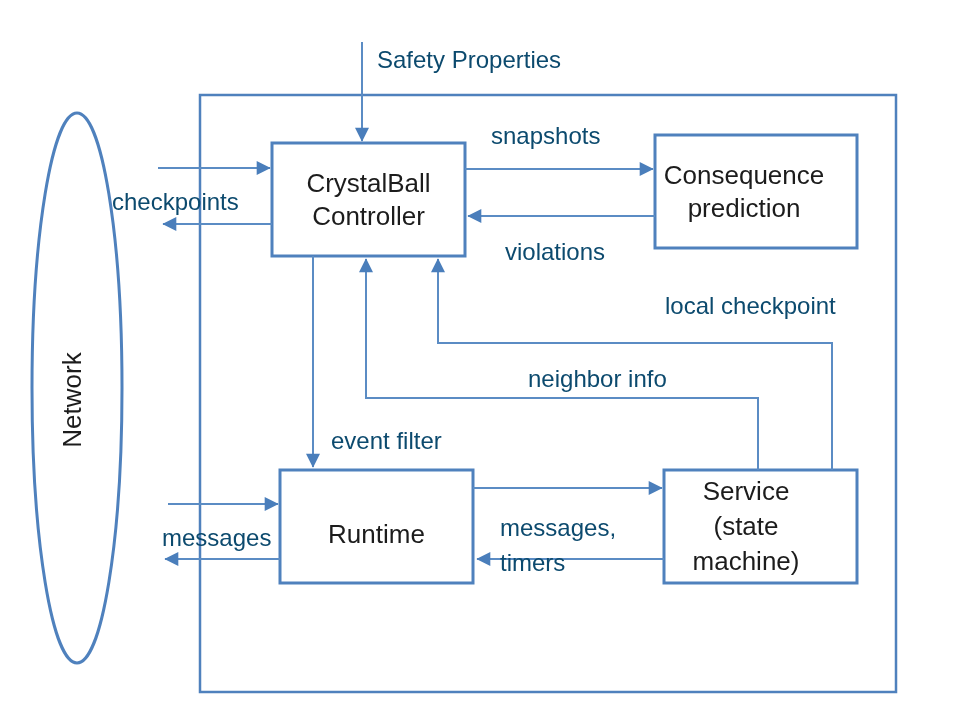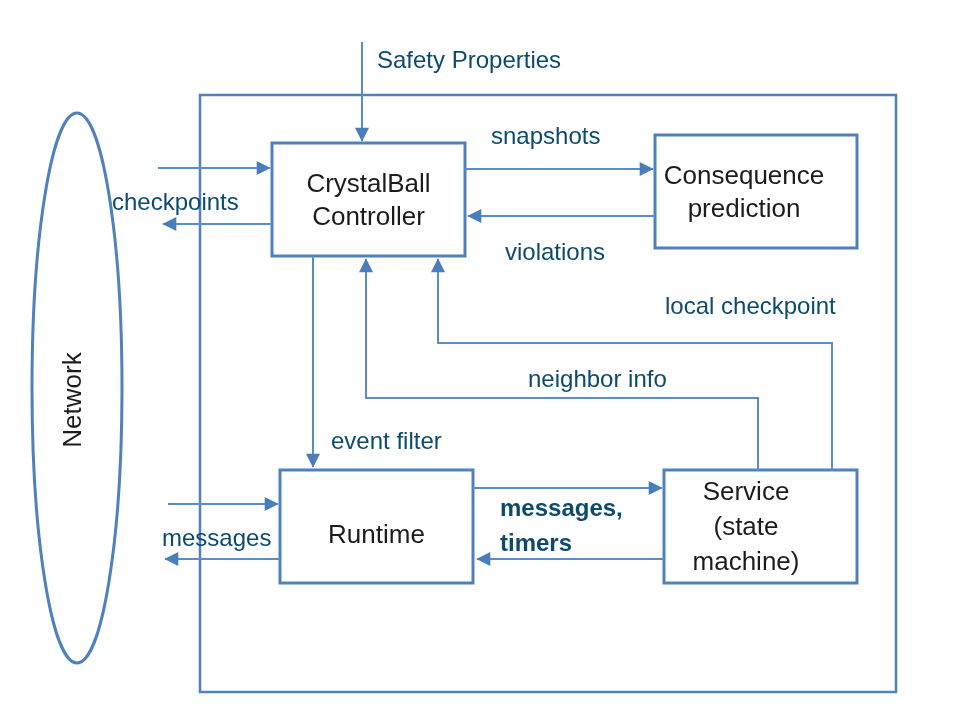--- a/index.html
+++ b/index.html
@@ -113,21 +113,21 @@
   </div>
 
   <div class="edge-label" style="left:377px; top:44px;">Safety Properties</div>
   <div class="edge-label" style="left:112px; top:186px;">checkpoints</div>
   <div class="edge-label" style="left:491px; top:120px;">snapshots</div>
   <div class="edge-label" style="left:505px; top:236px;">violations</div>
   <div class="edge-label" style="left:633px; top:290px;margin-left:32px;">local checkpoint</div>
   <div class="edge-label" style="left:528px; top:363px;">neighbor info</div>
   <div class="edge-label" style="left:331px; top:425px;">event filter</div>
   <div class="edge-label" style="left:162px; top:522px;">messages</div>
-  <div class="edge-label" style="left:500px; top:490px; line-height:35px;font-weight:bold;">
+  <div class="edge-label" style="left:500px; top:510px; line-height:35px;">
     <div>messages,</div>
     <div>timers</div>
   </div>
 
   <div class="network-label">Network</div>
 
 
 </div>
 
 </body></html>

